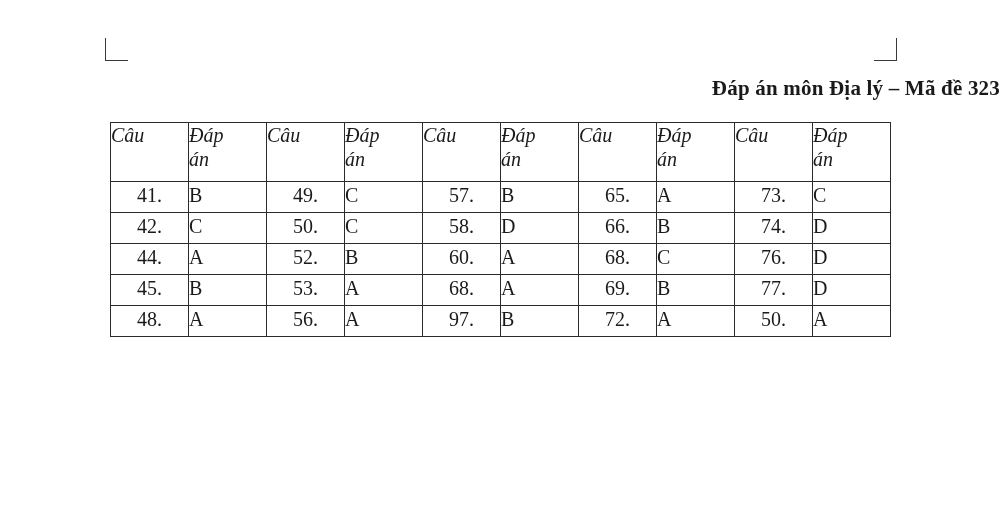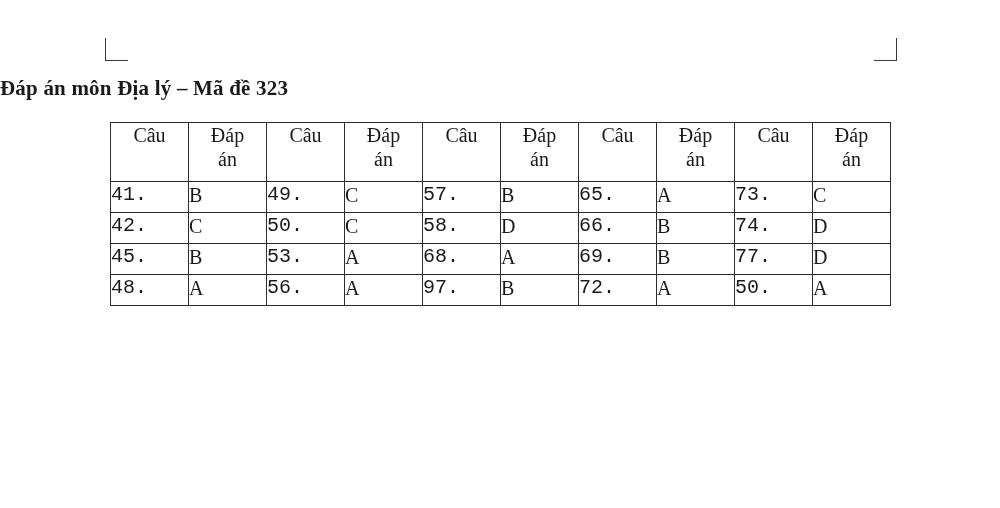--- a/index.html
+++ b/index.html
@@ -38,21 +38,21 @@
     height: 22px;
     border-right-width: 1px;
     border-bottom-width: 1px;
   }
 
   .doc-title {
     position: absolute;
     top: 76px;
     left: 0;
     width: 1000px;
-    text-align: left;
+    text-align: right;
     font-size: 21px;
     font-weight: bold;
     letter-spacing: 0.2px;
   }
 
   .table-wrap {
     position: absolute;
     top: 122px;
     left: 110px;
     width: 780px;
@@ -66,34 +66,34 @@
   table.answers td, table.answers th {
     border: 1px solid #2b2b2b;
     font-size: 20px;
     font-weight: normal;
     padding: 0;
     vertical-align: top;
   }
 
   th.hdr {
     height: 58px;
-    text-align: center;
+    text-align: left;
     padding: 3px 0 0 14px;
     line-height: 1.22;
+    font-style: italic;
   }
   th.hdr .l2 {
     display: block;
   }
 
   td.num {
     height: 30px;
-    text-align: left;
+    text-align: center;
     padding: 1px 12px 1px 0;
     line-height: 1.3;
-    font-family: Liberation Mono, monospace;
   }
   td.ans {
     height: 30px;
     text-align: left;
     padding: 1px 0 1px 14px;
     line-height: 1.3;
   }
 
   
   col.c-num { width: 78px; }
@@ -184,20 +184,32 @@
         <td class="num">50.</td>
         <td class="ans">C</td>
         <td class="num">58.</td>
         <td class="ans">D</td>
         <td class="num">66.</td>
         <td class="ans">B</td>
         <td class="num">74.</td>
         <td class="ans">D</td>
       </tr>
       <tr>
+        <td class="num">44.</td>
+        <td class="ans">A</td>
+        <td class="num">52.</td>
+        <td class="ans">B</td>
+        <td class="num">60.</td>
+        <td class="ans">A</td>
+        <td class="num">68.</td>
+        <td class="ans">C</td>
+        <td class="num">76.</td>
+        <td class="ans">D</td>
+      </tr>
+      <tr>
         <td class="num">45.</td>
         <td class="ans">B</td>
         <td class="num">53.</td>
         <td class="ans">A</td>
         <td class="num">68.</td>
         <td class="ans">A</td>
         <td class="num">69.</td>
         <td class="ans">B</td>
         <td class="num">77.</td>
         <td class="ans">D</td>

